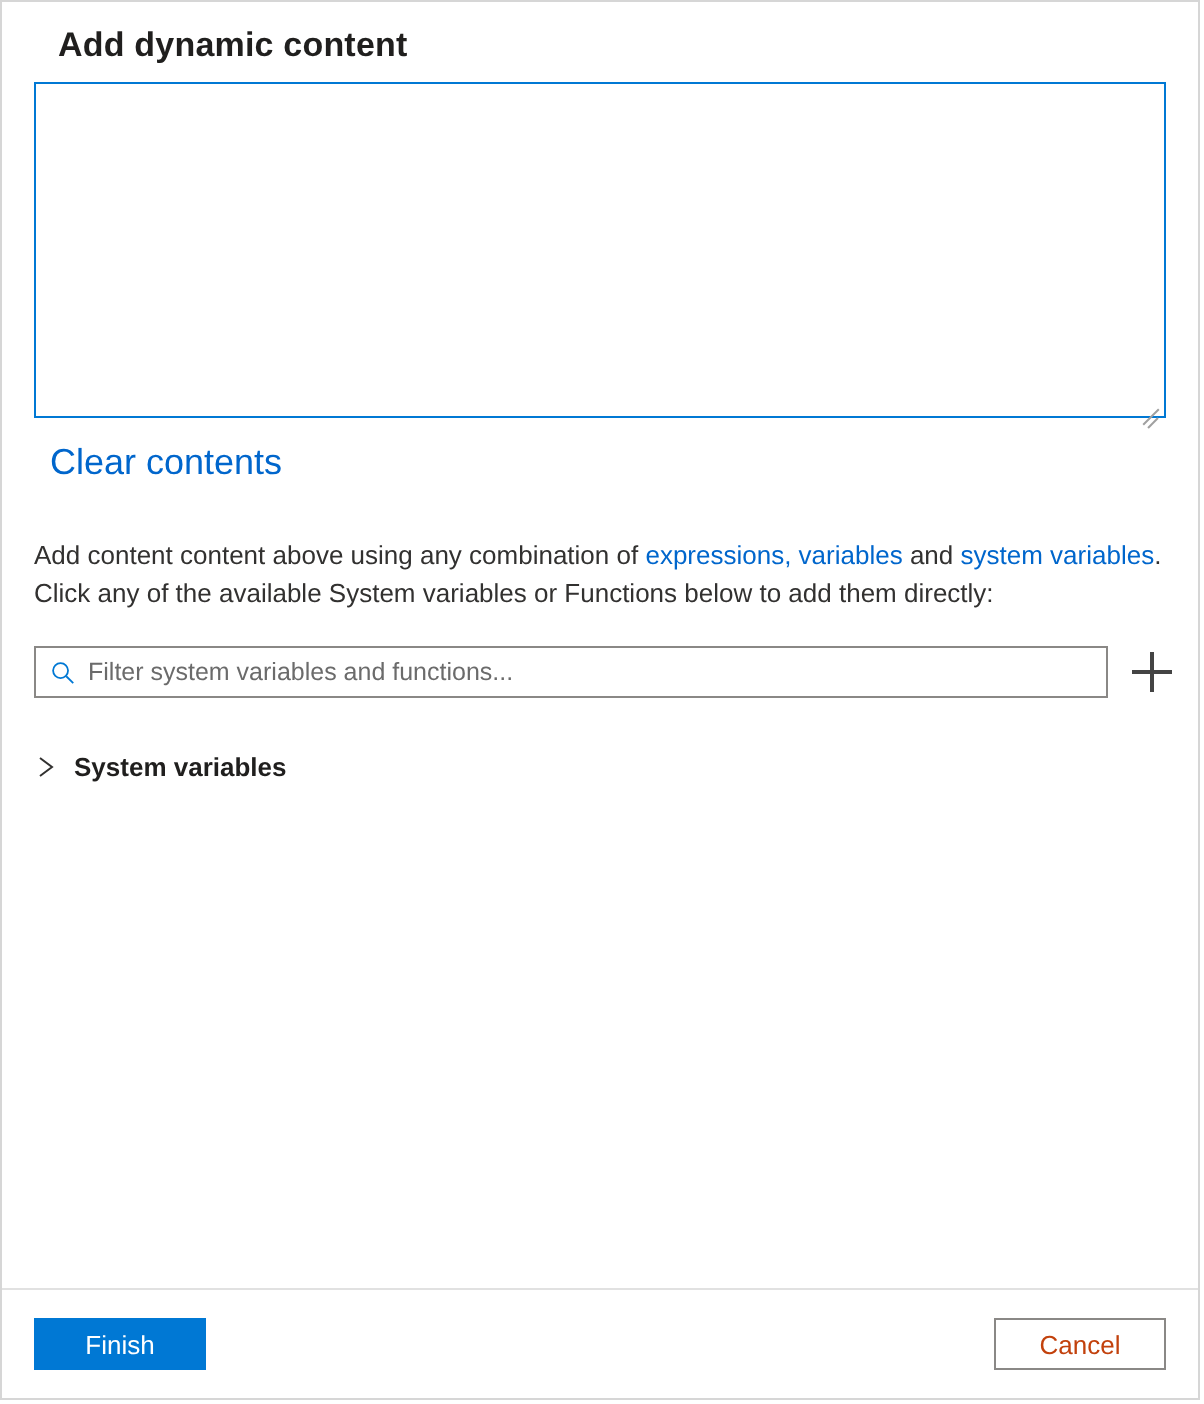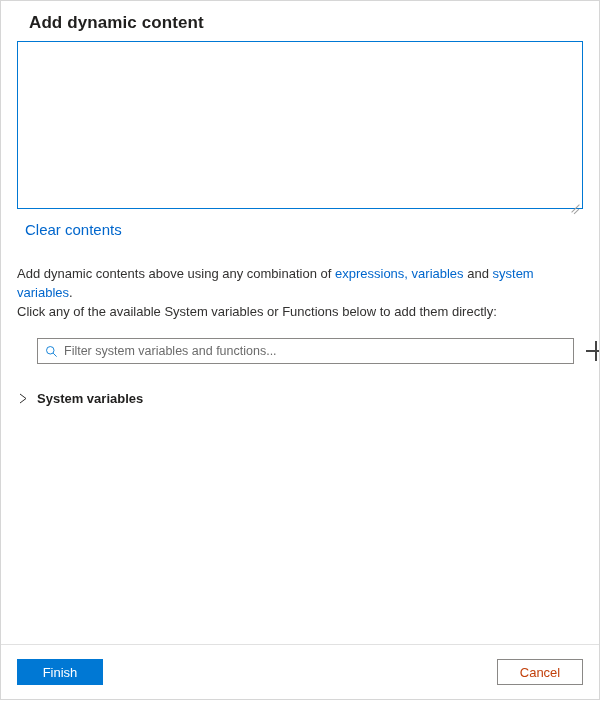--- a/index.html
+++ b/index.html
@@ -68,40 +68,39 @@
     position: absolute;
     background: #a0a0a0;
     height: 1px;
     transform-origin: center;
   }
   .clear-link {
     display: inline-block;
     margin-top: 9px;
     margin-left: 8px;
     color: #0066cc;
-    font-size: 15px;
+    font-size: 18px;
     text-decoration: none;
     cursor: pointer;
   }
   .description {
     margin-top: 26px;
     font-size: 13px;
     line-height: 19px;
     color: #323130;
   }
   .description a {
     color: #0066cc;
     text-decoration: none;
     cursor: pointer;
   }
   .filter-row {
     margin-top: 17px;
     display: flex;
     align-items: center;
-    margin-left: 20px;
   }
   .filter-box {
     position: relative;
     flex: 0 0 537px;
     height: 26px;
     border: 1px solid #8a8886;
     box-sizing: border-box;
     background: #ffffff;
     display: flex;
     align-items: center;
@@ -212,21 +211,21 @@
       <textarea class="editor" autofocus="" placeholder="" style=""></textarea>
       <div class="resize-grip">
         <span style="width:11px; left:-1px; top:9px; transform:rotate(-45deg);"></span>
         <span style="width:7px; left:2px; top:9px; transform:rotate(-45deg); top:12px;"></span>
       </div>
     </div>
 
     <a class="clear-link" href="#">Clear contents</a>
 
     <div class="description">
-      <span>Add dynamic contents above using any combination of </span><a href="#">expressions, variables</a><span> and </span><a href="#">system variables</a><span>.</span><br>
+      <span>Add content content above using any combination of </span><a href="#">expressions, variables</a><span> and </span><a href="#">system variables</a><span>.</span><br>
       <span>Click any of the available System variables or Functions below to add them directly:</span>
     </div>
 
     <div class="filter-row">
       <div class="filter-box">
         <span class="search-icon">
           <svg width="13" height="13" viewBox="0 0 16 16" fill="none" aria-hidden="true">
             <circle cx="6.5" cy="6.5" r="4.6" stroke="#0078d4" stroke-width="1.1"></circle>
             <line x1="10" y1="10" x2="14.3" y2="14.3" stroke="#0078d4" stroke-width="1.1"></line>
           </svg>

